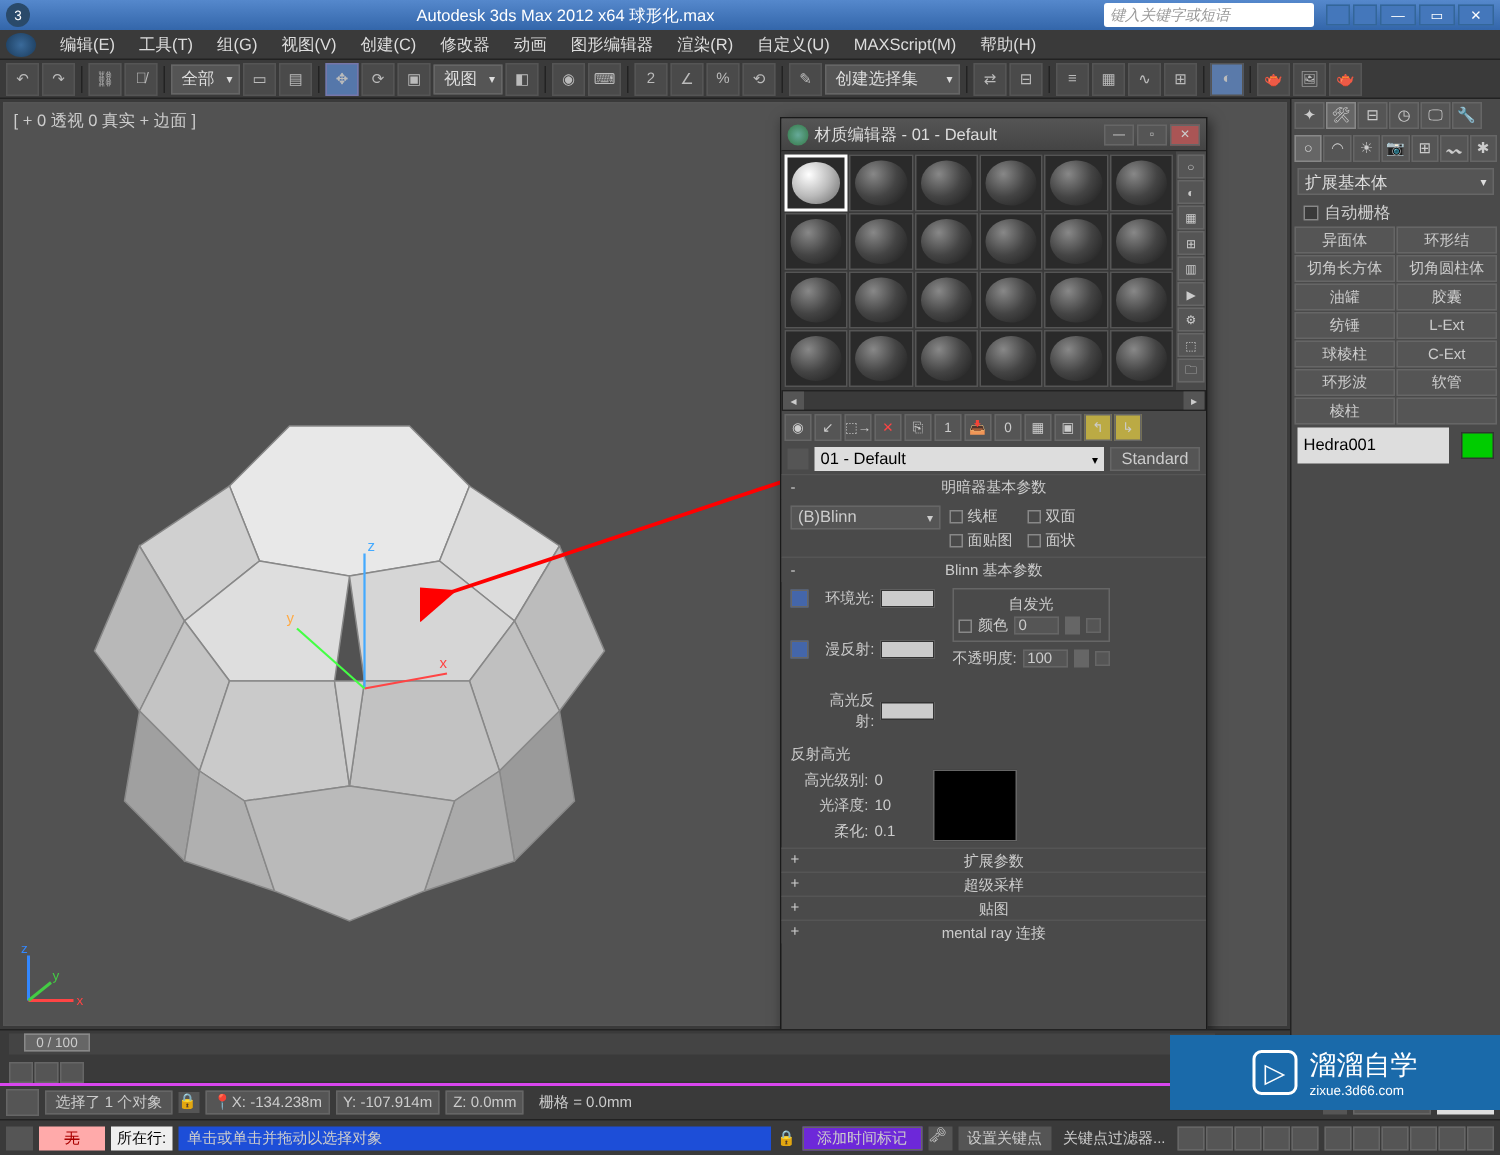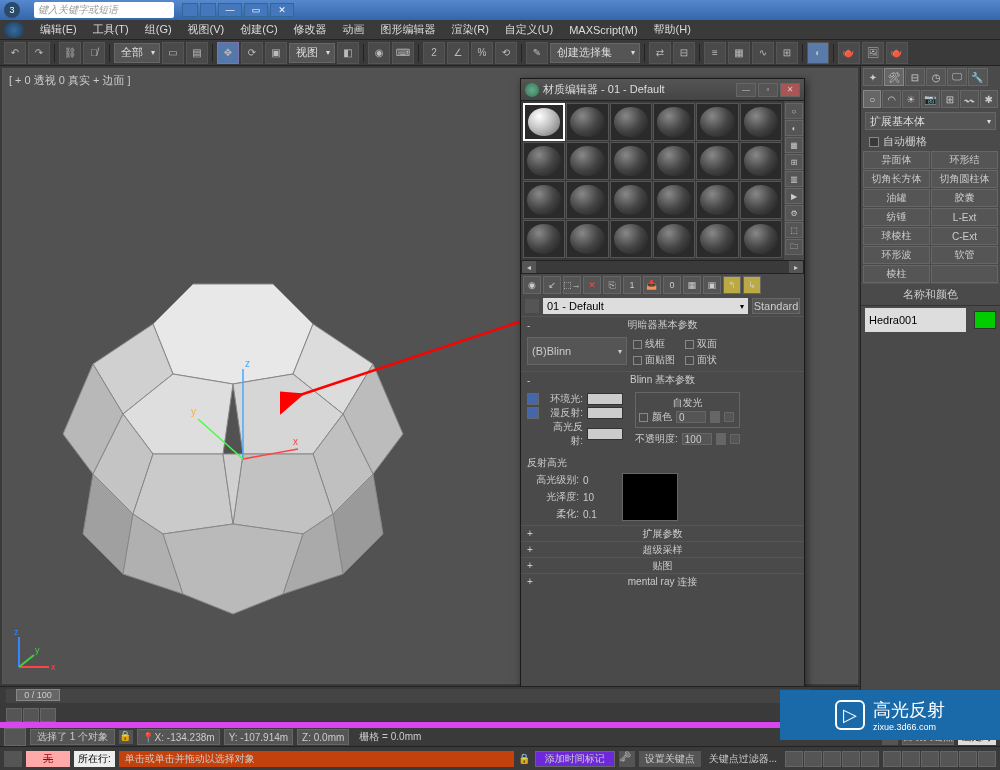--- a/index.html
+++ b/index.html
@@ -77,35 +77,35 @@
 .matdlg .scrollbar{height:14px; background:#3a3a3a; border:1px solid #222; display:flex; align-items:center; position:relative;}
 .matdlg .scrollbar .sbtn{width:14px;height:12px;background:#555;display:flex;align-items:center;justify-content:center;font-size:8px;}
 .matdlg .mat-toolbar{height:22px;display:flex;align-items:center;padding:0 2px;gap:2px;}
 .matdlg .mat-toolbar .mt-btn{width:18px;height:18px;background:#555;border:1px solid #666;font-size:9px;display:flex;align-items:center;justify-content:center;}
 .matdlg .mat-toolbar .mt-btn.red{color:#f44;}
 .matdlg .mat-toolbar .mt-btn.yel{background:#ba4;}
 .matdlg .mat-name-row{height:20px;display:flex;align-items:center;padding:0 4px;gap:4px;}
 .matdlg .mat-name-row .pick{width:14px;height:14px;background:#555;}
 .matdlg .mat-name-row .name-dd{flex:1;height:16px;background:#ddd;color:#000;padding:0 4px;display:flex;align-items:center;position:relative;}
 .matdlg .mat-name-row .name-dd::after{content:"▾";position:absolute;right:4px;color:#000;font-size:8px;}
-.matdlg .mat-name-row .type-btn{width:48px;height:16px;background:#555;border:1px solid #666;display:flex;align-items:center;justify-content:center;}
+.matdlg .mat-name-row .type-btn{width:60px;height:16px;background:#555;border:1px solid #666;display:flex;align-items:center;justify-content:center;}
 
 .matdlg .rollout{border-top:1px solid #555;}
 .matdlg .rollout-hdr{height:16px;background:#4a4a4a;display:flex;align-items:center;justify-content:center;position:relative;font-size:10px;}
 .matdlg .rollout-hdr .minus{position:absolute;left:6px;}
 .matdlg .rollout-body{padding:4px 6px;background:#4a4a4a;}
 .matdlg .shader-row{display:flex;gap:6px;align-items:flex-start;}
-.matdlg .shader-dd{width:100px;height:28px;background:#555;border:1px solid #666;padding:0 4px;display:flex;align-items:center;position:relative;}
+.matdlg .shader-dd{width:100px;height:16px;background:#555;border:1px solid #666;padding:0 4px;display:flex;align-items:center;position:relative;}
 .matdlg .shader-dd::after{content:"▾";position:absolute;right:4px;font-size:8px;}
 .matdlg .shader-checks{display:grid;grid-template-columns:auto auto;gap:2px 10px;font-size:10px;}
 .matdlg .shader-checks .scb{display:flex;align-items:center;gap:3px;}
 .matdlg .shader-checks .scb .cb{width:9px;height:9px;border:1px solid #888;}
 
 .matdlg .blinn-body{display:flex;gap:8px; padding:4px 6px;}
-.matdlg .color-col{display:flex;flex-direction:column;gap:0;}
+.matdlg .color-col{display:flex;flex-direction:column;gap:20px;}
 .matdlg .color-row{display:flex;align-items:center;gap:4px;font-size:10px;}
 .matdlg .color-row .lbl{width:40px;text-align:right;}
 .matdlg .color-row .swatch{width:36px;height:12px;background:#ccc;border:1px solid #333;}
 .matdlg .color-row .lock{width:12px;height:12px;background:#4466aa;border:1px solid #666;}
 .matdlg .right-col{display:flex;flex-direction:column;gap:4px;font-size:10px;}
 .matdlg .spin-row{display:flex;align-items:center;gap:4px;}
 .matdlg .spin-row .lbl{text-align:right;}
 .matdlg .spin-row .spin{width:30px;height:12px;background:#555;border:1px solid #666;padding:0 2px;}
 .matdlg .spin-row .btns{width:10px;height:12px;background:#666;}
 .matdlg .spin-row .cb{width:9px;height:9px;border:1px solid #888;}
@@ -127,47 +127,48 @@
 
 
 .timeline-area{position:absolute;left:0;right:140px;bottom:48px;height:36px;background:#3a3a3a;border-top:1px solid #222;}
 .time-slider{height:14px;background:#444;position:relative;margin:2px 50px 18px 6px;}
 .time-slider .thumb{position:absolute;left:10px;width:44px;height:12px;background:#666;border:1px solid #888;top:0;display:flex;align-items:center;justify-content:center;font-size:9px;}
 .time-ruler{height:16px;background:#333;margin:0 50px 0 6px;position:relative;}
 .time-play{position:absolute;left:6px;bottom:0;display:flex;gap:1px;}
 .time-play .tp-btn{width:16px;height:14px;background:#555;border:1px solid #666;}
 
 
-.status1{position:absolute;left:0;right:0;bottom:24px;height:24px;background:#3a3a3a;border-top:6px solid #d946ef;display:flex;align-items:center;padding:0 4px;gap:4px;font-size:10px;}
+.status1{position:absolute;left:0;right:0;bottom:24px;height:24px;background:#3a3a3a;border-top:2px solid #d946ef;display:flex;align-items:center;padding:0 4px;gap:4px;font-size:10px;}
 .status1 .seg{background:#555;border:1px solid #666;padding:1px 6px;height:16px;display:flex;align-items:center;}
 .status1 .coord{background:#555;border:1px solid #666;padding:1px 4px;height:16px;display:flex;align-items:center;}
 .status1 .lock{width:14px;height:14px;background:#555;}
 .status1 .spacer{flex:1;}
 .status1 .autokey{width:52px;height:16px;background:#555;border:1px solid #666;display:flex;align-items:center;justify-content:center;}
 .status1 .keysel{height:16px;background:#ddd;color:#000;padding:0 4px;display:flex;align-items:center;}
 
 .status2{position:absolute;left:0;right:0;bottom:0;height:24px;background:#3a3a3a;border-top:1px solid #222;display:flex;align-items:center;padding:0 4px;gap:4px;font-size:10px;}
 .status2 .pink{width:44px;height:16px;background:#faa;color:#a00;display:flex;align-items:center;justify-content:center;}
-.status2 .prompt{flex:1;background:#c2410c;height:16px;padding:0 6px;display:flex;align-items:center;}
+.status2 .prompt{flex:1;background:#1d4ed8;height:16px;padding:0 6px;display:flex;align-items:center;}
 .status2 .addtime{width:80px;height:16px;background:#6d28d9;border:1px solid #666;display:flex;align-items:center;justify-content:center;}
 .status2 .setkey{width:62px;height:16px;background:#555;display:flex;align-items:center;justify-content:center;}
 .status2 .keyfilt{height:16px;padding:0 4px;display:flex;align-items:center;}
 .status2 .nav-btns{display:flex;gap:1px;}
 .status2 .nv{width:18px;height:16px;background:#555;border:1px solid #666;}
 
 
 .watermark{position:absolute;right:0;bottom:30px;width:220px;height:50px;background:#1a6aaa;display:flex;align-items:center;justify-content:center;gap:8px;color:#fff;font-size:18px;}
 .watermark .play{width:30px;height:30px;border:2px solid #fff;border-radius:6px;display:flex;align-items:center;justify-content:center;}
 .watermark .sub{font-size:9px;display:block;}
 </style>
 </head>
 <body>
 
 <div class="titlebar">
   <div class="app-icon">3</div>
+  <div class="title-text">Autodesk 3ds Max  2012 x64      球形化.max</div>
   <div class="search-box">
       <span>键入关键字或短语</span>
     </div>
   <div class="wb-small"></div>
   <div class="wb-small"></div>
   <div class="win-btns">
     <div class="win-btn">—</div>
     <div class="win-btn">▭</div>
     <div class="win-btn">✕</div>
   </div>
@@ -332,21 +333,20 @@
     <div class="gbtn">胶囊</div>
     <div class="gbtn">纺锤</div>
     <div class="gbtn">L-Ext</div>
     <div class="gbtn">球棱柱</div>
     <div class="gbtn">C-Ext</div>
     <div class="gbtn">环形波</div>
     <div class="gbtn">软管</div>
     <div class="gbtn">棱柱</div>
     <div class="gbtn"></div>
   </div>
-  <div class="rollout-title">名称和颜色</div>
   <div class="name-row">
     <div class="name-input" style="flex:1">Hedra001</div>
     <div class="color-swatch"></div>
   </div>
 </div>
 
 <div class="matdlg">
   <div class="dlg-title">
     <div class="dlg-icon"></div>
     <div class="dlg-text">材质编辑器 - 01 - Default</div>
@@ -640,16 +640,16 @@
     <div class="nv"></div>
     <div class="nv"></div>
     <div class="nv"></div>
     <div class="nv"></div>
   </div>
 </div>
 
 <div class="watermark">
   <div class="play">▷</div>
   <div>
-    <span>高光反射</span>
+    <span>溜溜自学</span>
     <span class="sub">zixue.3d66.com</span>
   </div>
 </div>
 
 </body></html>

